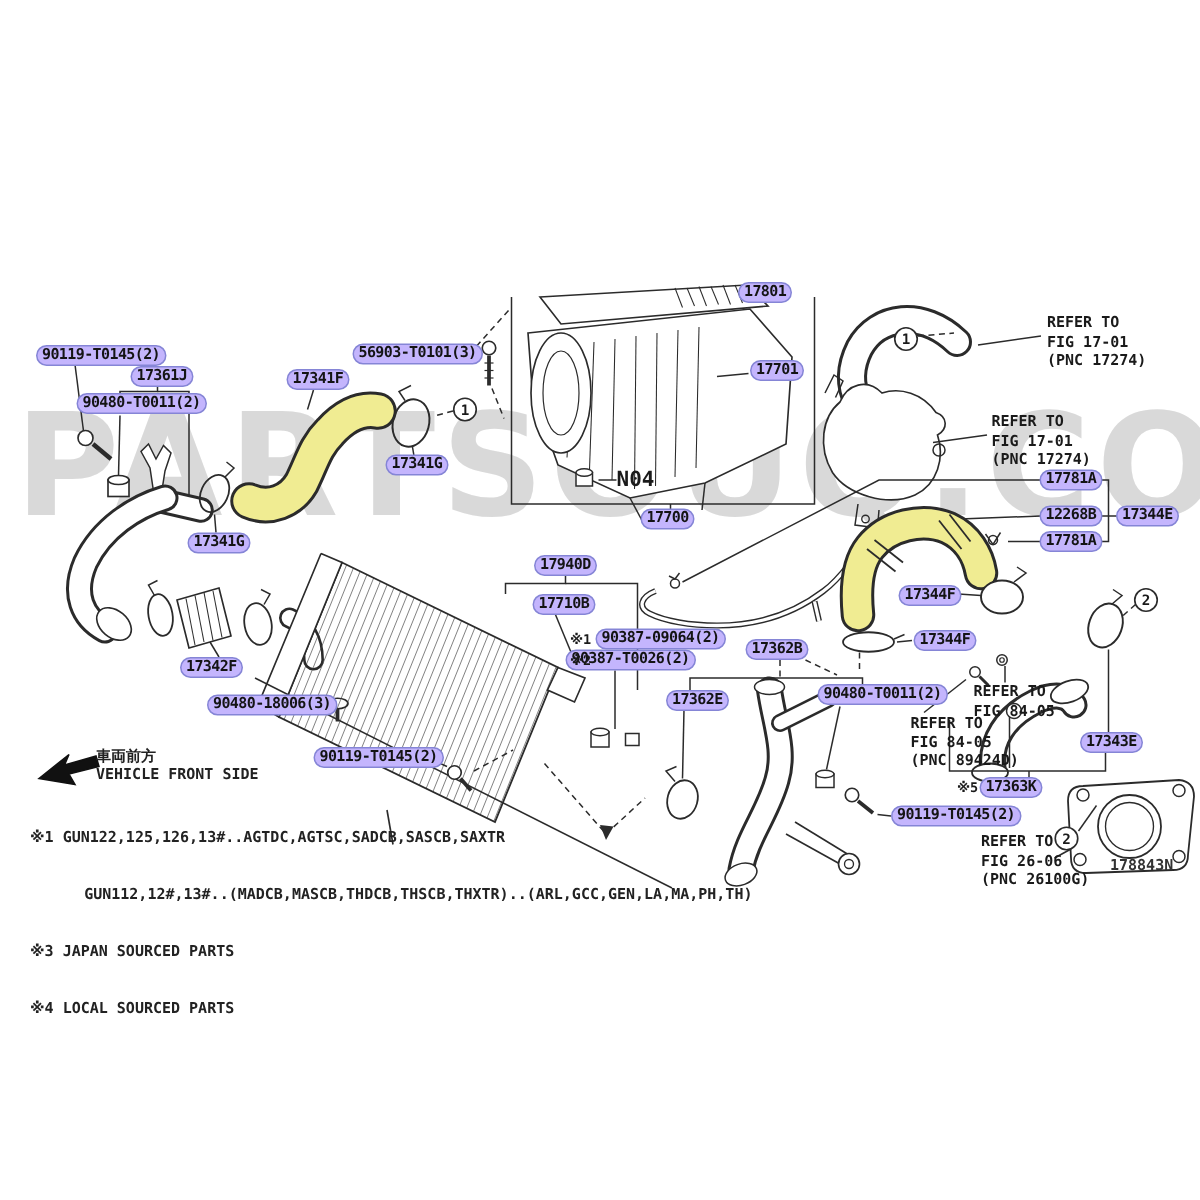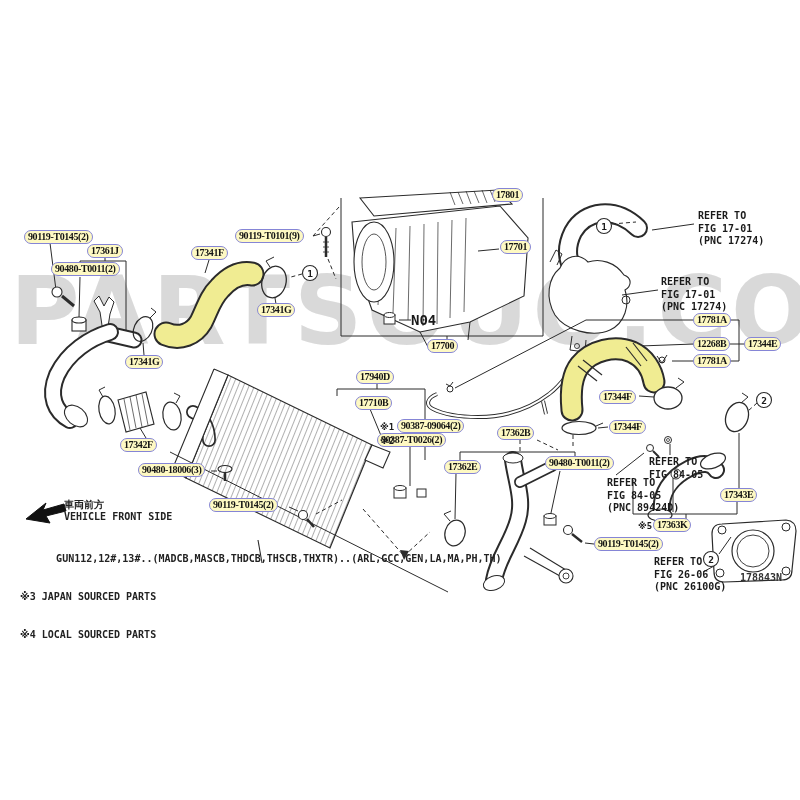--- a/index.html
+++ b/index.html
@@ -2,23 +2,23 @@
 <html><head>
 <meta charset="utf-8">
 <style>
   html,body{margin:0;padding:0;background:#fff;}
   #stage{position:relative;width:800px;height:800px;background:#fff;overflow:hidden;
          font-family:"DejaVu Sans Mono","DejaVu Sans",monospace;}
   #watermark{position:absolute;left:10px;top:256px;z-index:1;
              font-family:"DejaVu Sans",sans-serif;font-weight:bold;font-size:95px;
              letter-spacing:4px;color:#b5b5b5;opacity:.5;white-space:nowrap;}
   svg.art{position:absolute;left:0;top:0;z-index:2;}
-  .pl{position:absolute;z-index:3;border:1.6px solid #8585d6;border-radius:9px;background:#fef9c3;
+  .pl{position:absolute;z-index:3;border:1.6px solid #8585d6;border-radius:9px;background:#c4b5fd;
       color:#141414;font-weight:bold;font-size:10px;line-height:12px;padding:0 3px;
-      letter-spacing:-0.4px;white-space:nowrap;cursor:pointer;font-family:Liberation Serif, serif;}
+      letter-spacing:-0.4px;white-space:nowrap;cursor:pointer;}
   .plain{position:absolute;z-index:3;color:#1a1a1a;font-weight:bold;font-size:14px;
          line-height:10.5px;white-space:nowrap;}
   .refer{position:absolute;z-index:3;color:#1a1a1a;font-weight:bold;font-size:10px;
          line-height:10.5px;white-space:nowrap;}
   .refer div{margin:2px;}
   .prefix{position:absolute;z-index:3;color:#1a1a1a;font-weight:bold;font-size:9px;}
   #notes{position:absolute;left:20px;top:528px;z-index:3;color:#222;font-weight:bold;
          font-size:10px;line-height:12.6px;white-space:pre;}
   #front-marker{position:absolute;left:64px;top:499px;z-index:3;color:#222;font-weight:bold;
          font-size:10px;line-height:12px;white-space:nowrap;}
@@ -295,21 +295,21 @@
       <text x="711" y="562.5">2</text>
     </g>
 
     <path d="M64,504 L43,510 L46,503 L26,519 L50,523 L46,516 L66,511 Z" fill="#111" stroke="#111"></path>
   </svg>
 
   <div class="pl" style="left:24px;top:230px">90119-T0145(2)</div>
   <div class="pl" style="left:87px;top:244px">17361J</div>
   <div class="pl" style="left:51px;top:262px">90480-T0011(2)</div>
   <div class="pl" style="left:191px;top:246px">17341F</div>
-  <div class="pl" style="left:235px;top:229px">90119-T0101(9)</div>
+  <div class="pl" style="left:235px;top:229px">56903-T0101(3)</div>
   <div class="pl" style="left:492px;top:188px">17801</div>
   <div class="pl" style="left:500px;top:240px">17701</div>
   <div class="pl" style="left:257px;top:303px">17341G</div>
   <div class="pl" style="left:125px;top:355px">17341G</div>
   <div class="pl" style="left:427px;top:339px">17700</div>
   <div class="pl" style="left:356px;top:370px">17940D</div>
   <div class="pl" style="left:355px;top:396px">17710B</div>
   <div class="pl" style="left:397px;top:419px">90387-09064(2)</div>
   <div class="pl" style="left:377px;top:433px">90387-T0026(2)</div>
   <div class="pl" style="left:693px;top:313px">17781A</div>
@@ -357,19 +357,20 @@
     <div>FIG 26-06</div>
     <div>(PNC 26100G)</div>
   </div>
 
   <div id="front-marker">
     <div>車両前方</div>
     <div>VEHICLE FRONT SIDE</div>
   </div>
 
   <div id="notes">
+    <div>※1 GUN122,125,126,13#..AGTDC,AGTSC,SADCB,SASCB,SAXTR</div>
     <div>      GUN112,12#,13#..(MADCB,MASCB,THDCB,THSCB,THXTR)..(ARL,GCC,GEN,LA,MA,PH,TH)</div>
     <div>※3 JAPAN SOURCED PARTS</div>
     <div>※4 LOCAL SOURCED PARTS</div>
   </div>
 
   <div id="diagram-code">178843N</div>
 </div>
 
 </body></html>

